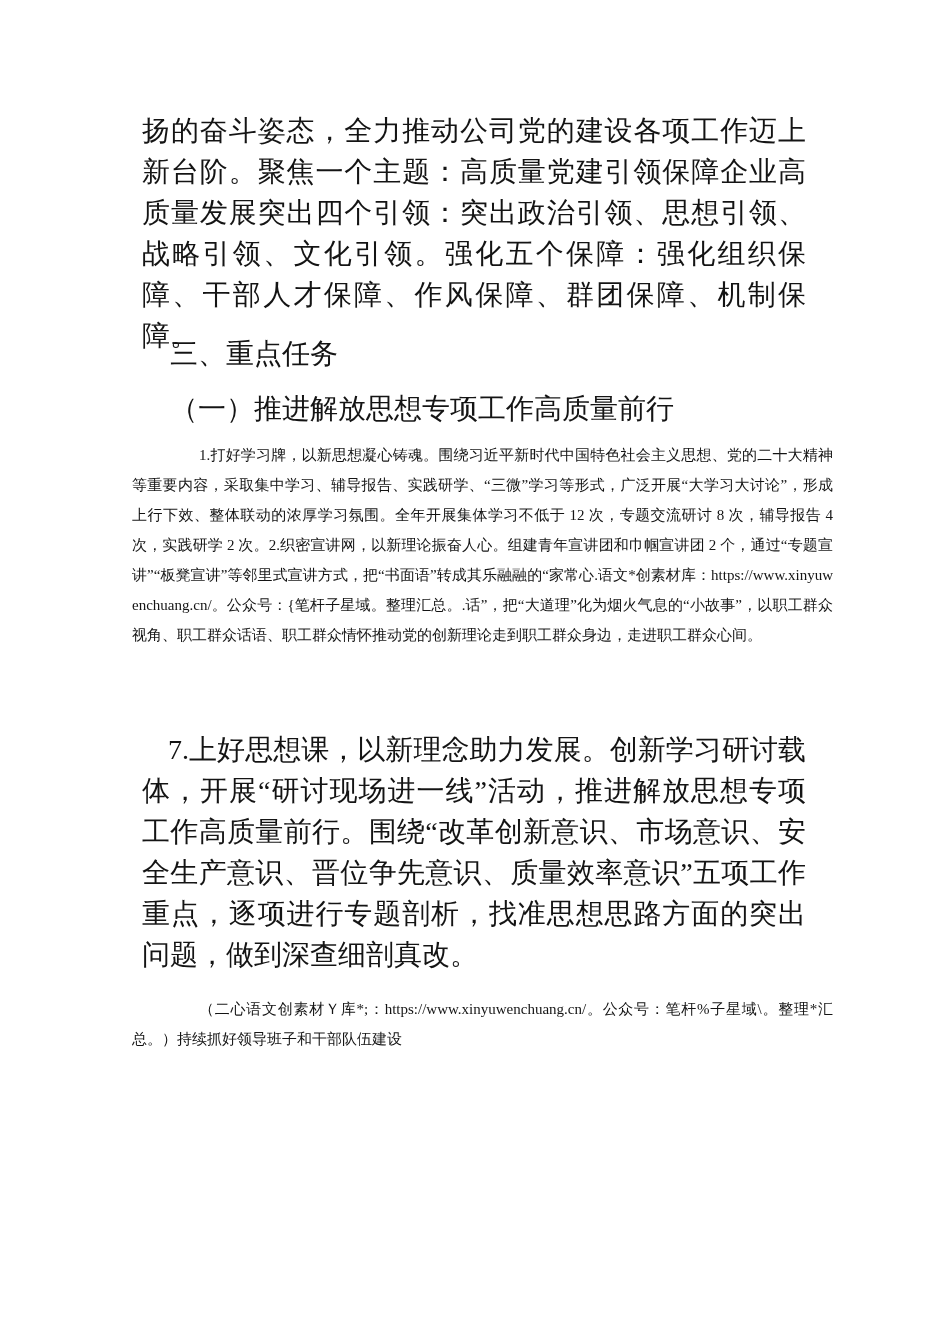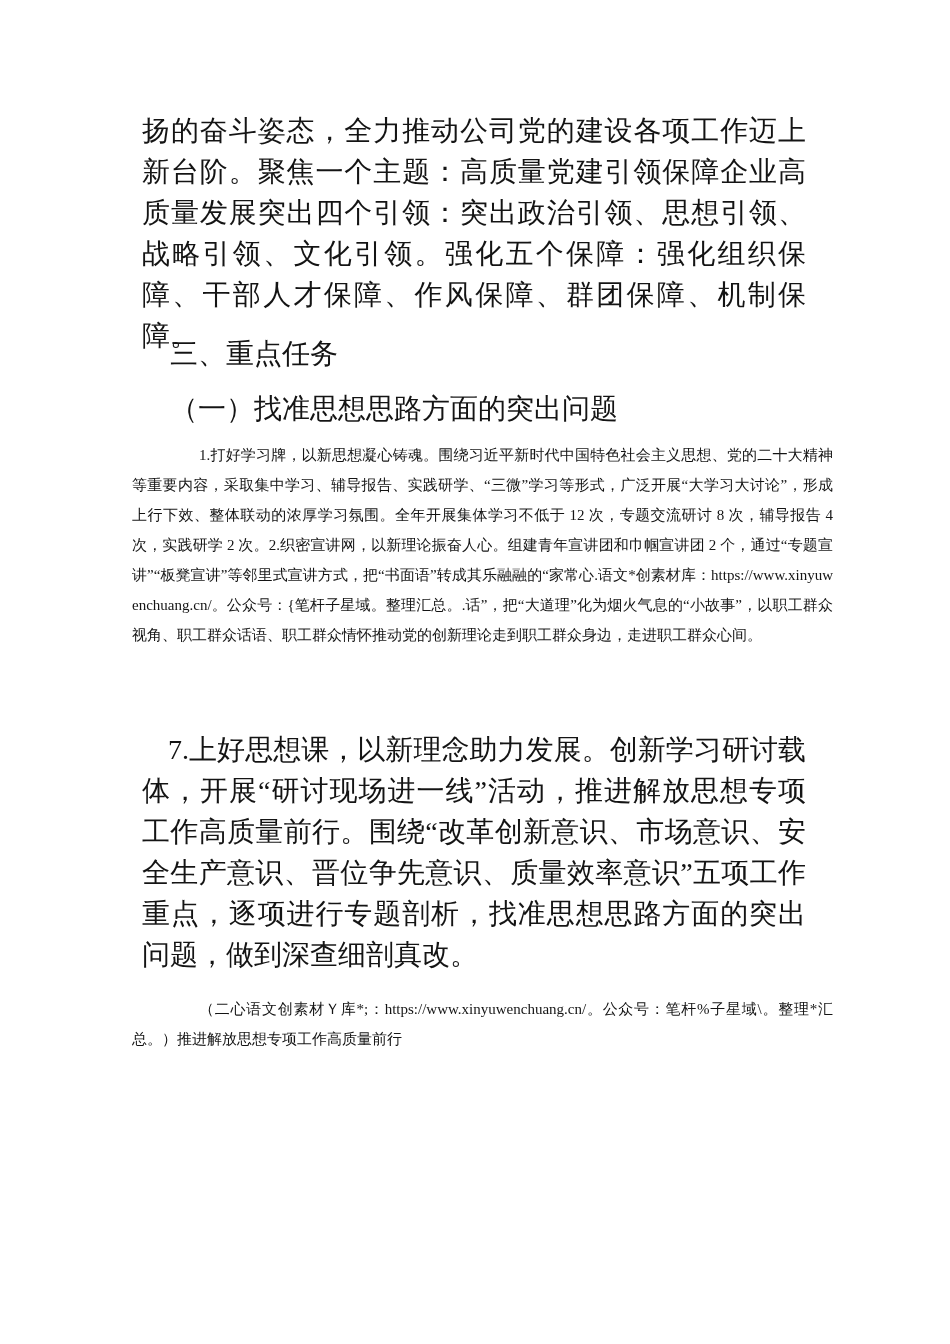--- a/index.html
+++ b/index.html
@@ -64,22 +64,22 @@
 </style>
 </head>
 <body>
 
 <div class="page">
 
   <p class="blk body-text indent-none pos-p1">扬的奋斗姿态，全力推动公司党的建设各项工作迈上新台阶。聚焦一个主题：高质量党建引领保障企业高质量发展突出四个引领：突出政治引领、思想引领、战略引领、文化引领。强化五个保障：强化组织保障、干部人才保障、作风保障、群团保障、机制保障。</p>
 
   <p class="blk heading pos-h1">三、重点任务</p>
 
-  <p class="blk heading pos-h2">（一）找准思想思路方面的突出问题</p>
+  <p class="blk heading pos-h2">（一）推进解放思想专项工作高质量前行</p>
 
   <p class="blk note-text indent-note pos-p2">1.打好学习牌，以新思想凝心铸魂。围绕习近平新时代中国特色社会主义思想、党的二十大精神等重要内容，采取集中学习、辅导报告、实践研学、“三微”学习等形式，广泛开展“大学习大讨论”，形成上行下效、整体联动的浓厚学习氛围。全年开展集体学习不低于 12 次，专题交流研讨 8 次，辅导报告 4 次，实践研学 2 次。2.织密宣讲网，以新理论振奋人心。组建青年宣讲团和巾帼宣讲团 2 个，通过“专题宣讲”“板凳宣讲”等邻里式宣讲方式，把“书面语”转成其乐融融的“家常心.语文*创素材库：https://www.xinyuwenchuang.cn/。公众号：{笔杆子星域。整理汇总。.话”，把“大道理”化为烟火气息的“小故事”，以职工群众视角、职工群众话语、职工群众情怀推动党的创新理论走到职工群众身边，走进职工群众心间。</p>
 
   <p class="blk body-text indent-body pos-p3">7.上好思想课，以新理念助力发展。创新学习研讨载体，开展“研讨现场进一线”活动，推进解放思想专项工作高质量前行。围绕“改革创新意识、市场意识、安全生产意识、晋位争先意识、质量效率意识”五项工作重点，逐项进行专题剖析，找准思想思路方面的突出问题，做到深查细剖真改。</p>
 
-  <p class="blk note-text indent-note pos-p4">（二心语文创素材Ｙ库*;：https://www.xinyuwenchuang.cn/。公众号：笔杆%子星域\。整理*汇总。）推进解放思想专项工作高质量前行</p>
+  <p class="blk note-text indent-note pos-p4">（二心语文创素材Ｙ库*;：https://www.xinyuwenchuang.cn/。公众号：笔杆%子星域\。整理*汇总。）持续抓好领导班子和干部队伍建设</p>
 
 
 </div>
 
 </body></html>

